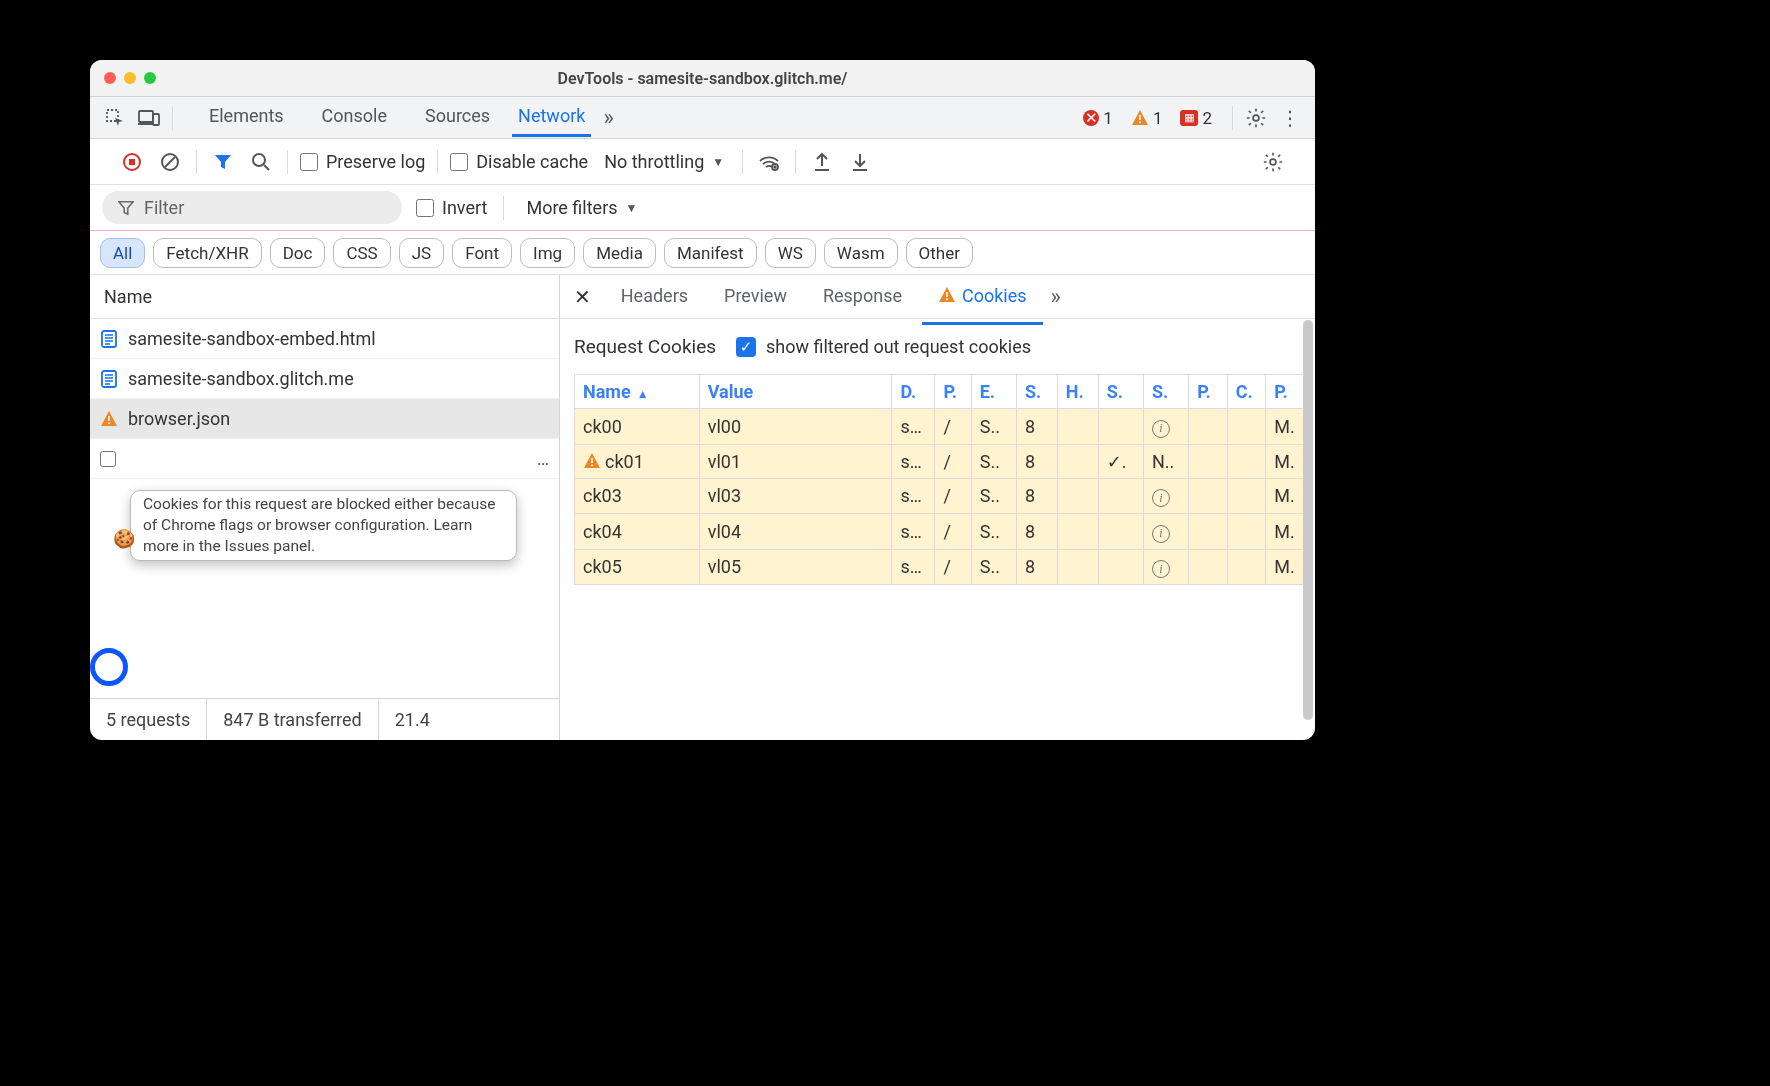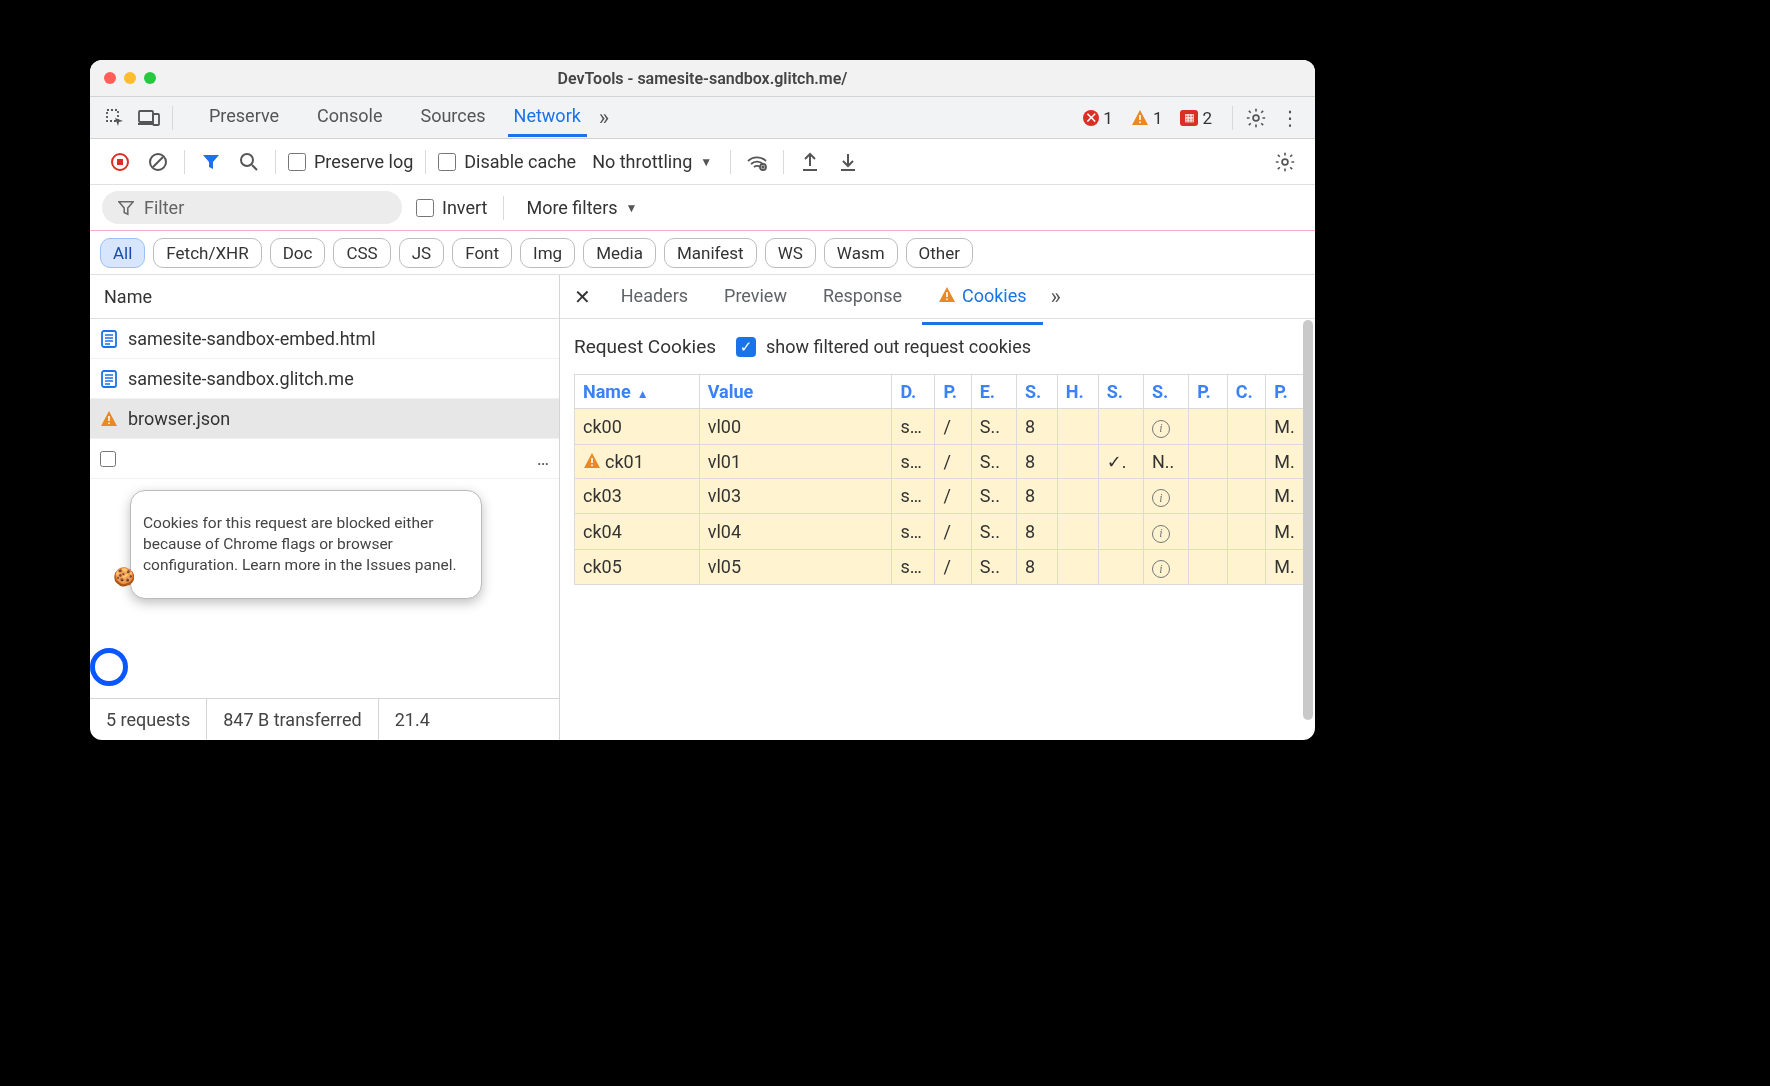--- a/index.html
+++ b/index.html
@@ -15,21 +15,21 @@
   .tabsrow{height:42px;background:#f1f3f4;border-bottom:1px solid #d3d3d3;display:flex;align-items:center;padding:0 12px;gap:8px}
   .iconbtn{width:26px;height:26px;display:flex;align-items:center;justify-content:center;color:#555;border-radius:4px}
   .tabs{display:flex;gap:6px;margin-left:10px}
   .tab{padding:8px 16px;font-size:18px;color:#555;border-bottom:3px solid transparent;line-height:1.1}
   .tab.sel{color:#1a73e8;border-bottom-color:#1a73e8}
   .moretabs{font-size:22px;color:#555;margin-left:4px}
   .tabsrow .spacer{flex:1}
   .issue{display:flex;align-items:center;gap:4px;font-size:17px;color:#333;margin-right:10px}
   .issue .eicon{width:18px;height:18px;display:inline-flex;align-items:center;justify-content:center;font-size:15px}
   
-  .toolbar{height:46px;background:#fff;border-bottom:1px solid #e0e0e0;display:flex;align-items:center;padding:0 16px;gap:10px}
+  .toolbar{height:46px;background:#fff;border-bottom:1px solid #e0e0e0;display:flex;align-items:center;padding:0 28px;gap:10px}
   .tool{display:flex;align-items:center;justify-content:center;width:28px;height:28px;color:#555}
   .divider{width:1px;height:24px;background:#d9d9d9;margin:0 2px}
   .cb{display:flex;align-items:center;gap:8px;font-size:18px;color:#333}
   .cb input{width:18px;height:18px}
   .sel{display:flex;align-items:center;gap:8px;font-size:18px;color:#333;padding:0 6px}
   .sel .caret{font-size:12px;color:#555}
   
   .filterrow{height:46px;background:#fff;border-bottom:1px solid #f9a8d4;display:flex;align-items:center;padding:0 12px;gap:14px}
   .filterbox{display:flex;align-items:center;gap:10px;background:#ececec;border-radius:18px;padding:6px 16px;width:300px;color:#646464;font-size:18px}
   
@@ -38,21 +38,21 @@
   .chip.sel{background:#d7e6fd;border-color:#9cc0f6;color:#1a4da8}
   
   .main{flex:1;display:flex;overflow:hidden}
   .left{width:470px;border-right:1px solid #d5d5d5;display:flex;flex-direction:column;position:relative}
   .colhdr{height:44px;display:flex;align-items:center;padding:0 14px;font-size:18px;color:#333;border-bottom:1px solid #e0e0e0}
   .reqlist{flex:1;overflow:hidden;position:relative}
   .row{height:40px;display:flex;align-items:center;gap:10px;padding:0 10px;font-size:18px;color:#333;border-bottom:1px solid #f1f1f1}
   .row.sel{background:#e7e7e7}
   .docicon{width:18px;height:18px;color:#1a73e8}
   .warnicon{width:18px;height:18px;color:#e98925}
-  .tooltip{position:absolute;left:90px;top:415px;width:352px;background:#fff;border:1px solid #bbb;border-radius:15px;padding:22px 12px;font-size:15.5px;color:#444;line-height:1.35;box-shadow:0 4px 12px rgba(0,0,0,.25);z-index:20}
+  .tooltip{position:absolute;left:90px;top:415px;width:387px;background:#fff;border:1px solid #bbb;border-radius:10px;padding:3px 12px;font-size:15.5px;color:#444;line-height:1.35;box-shadow:0 4px 12px rgba(0,0,0,.25);z-index:20}
   .cookieemoji{position:absolute;left:-18px;bottom:8px;font-size:18px}
   .circle-highlight{position:absolute;left:0px;top:373px;width:38px;height:38px;border:5px solid #0b57ff;border-radius:50%;z-index:25;pointer-events:none}
   .statusbar{height:42px;border-top:1px solid #d5d5d5;display:flex;align-items:center;font-size:18px;color:#444}
   .statusbar>div{padding:0 16px;border-right:1px solid #d5d5d5;height:100%;display:flex;align-items:center}
   .statusbar>div:last-child{border-right:none}
   
   .right{flex:1;display:flex;flex-direction:column;overflow:hidden}
   .paneltabs{height:44px;display:flex;align-items:center;border-bottom:1px solid #e0e0e0;padding:0 4px;gap:4px}
   .ptab{padding:16px 16px;font-size:18px;color:#5f6368;border-bottom:3px solid transparent}
   .ptab.sel{color:#1a73e8;border-bottom-color:#1a73e8;display:flex;align-items:center;gap:6px}
@@ -94,21 +94,21 @@
     </div>
     <div class="iconbtn">
       <svg width="22" height="18" viewBox="0 0 22 18" fill="none" stroke="#555" stroke-width="1.8">
         <rect x="1" y="2" width="14" height="11" rx="1"></rect>
           <path d="M0 15h16"></path>
         <rect x="15" y="5" width="6" height="11" rx="1"></rect>
       </svg>
     </div>
     <div class="divider"></div>
     <div class="tabs" id="mainTabs">
-        <div class="tab">Preserve</div>
+        <div class="tab">Elements</div>
         <div class="tab">Console</div>
         <div class="tab">Sources</div>
         <div class="tab sel">Network</div>
       </div>
     <div class="moretabs">»</div>
     <div class="spacer"></div>
     <div class="issue">
       <span class="eicon" style="background:#d93025;color:#fff;border-radius:50%;width:16px;height:16px">✕</span>
       <span>1</span>
     </div>

